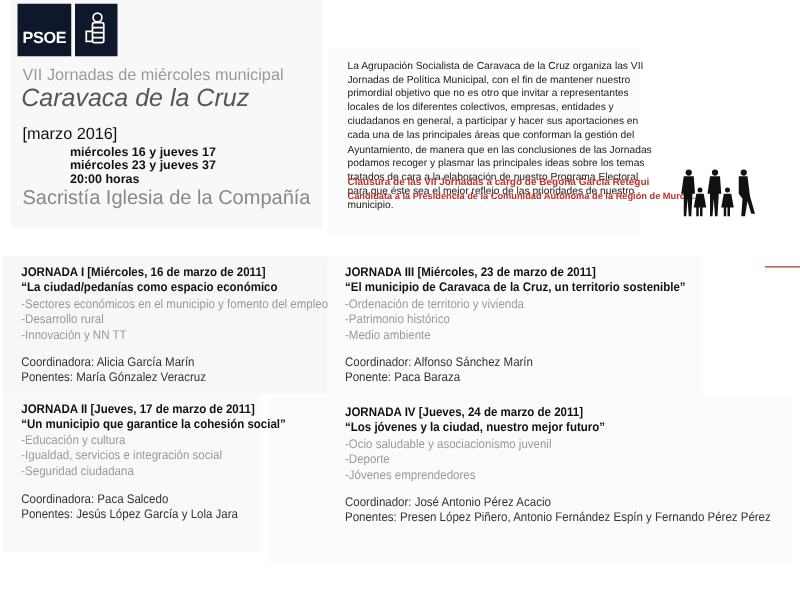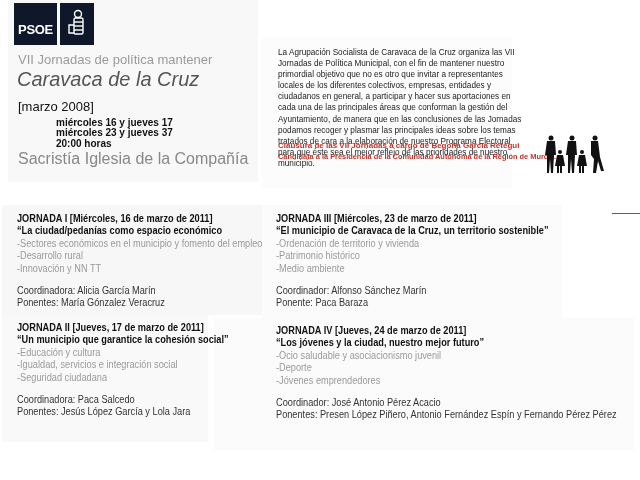--- a/index.html
+++ b/index.html
@@ -58,23 +58,23 @@
         <rect x="8" y="9" width="9" height="16" rx="1.5"></rect>
         <line x1="8" y1="13" x2="17" y2="13"></line>
         <line x1="8" y1="17" x2="17" y2="17"></line>
         <line x1="8" y1="21" x2="17" y2="21"></line>
         <path d="M8 16 H3 V24 H8"></path>
       </g>
     </svg>
   </div>
 </div>
 
-<div class="subtitle">VII Jornadas de política mantener</div>
+<div class="subtitle">VII Jornadas de miércoles municipal</div>
 <div class="title">Caravaca de la Cruz</div>
-<div class="date-head">[marzo 2008]</div>
+<div class="date-head">[marzo 2016]</div>
 <div class="date-line" style="top:117px">miércoles 16 y jueves 17</div>
 <div class="date-line" style="top:127px">miércoles 23 y jueves 37</div>
 <div class="date-line" style="top:138px">20:00 horas</div>
 <div class="venue">Sacristía Iglesia de la Compañía</div>
 
 <div class="intro">La Agrupación Socialista de Caravaca de la Cruz organiza las VII Jornadas de Política Municipal, con el fin de mantener nuestro primordial objetivo que no es otro que invitar a representantes locales de los diferentes colectivos, empresas, entidades y ciudadanos en general, a participar y hacer sus aportaciones en cada una de las principales áreas que conforman la gestión del Ayuntamiento, de manera que en las conclusiones de las Jornadas podamos recoger y plasmar las principales ideas sobre los temas tratados de cara a la elaboración de nuestro Programa Electoral para que éste sea el mejor reflejo de las prioridades de nuestro municipio.</div>
 <div class="closing" style="top:141px">Clausura de las VII Jornadas a cargo de Begoña García Retegui</div>
 <div class="closing" style="top:152px; font-size:7.4px">Candidata a la Presidencia de la Comunidad Autónoma de la Región de Murcia.</div>
 <div class="family">
   <svg width="62" height="40" viewBox="0 0 62 40">

